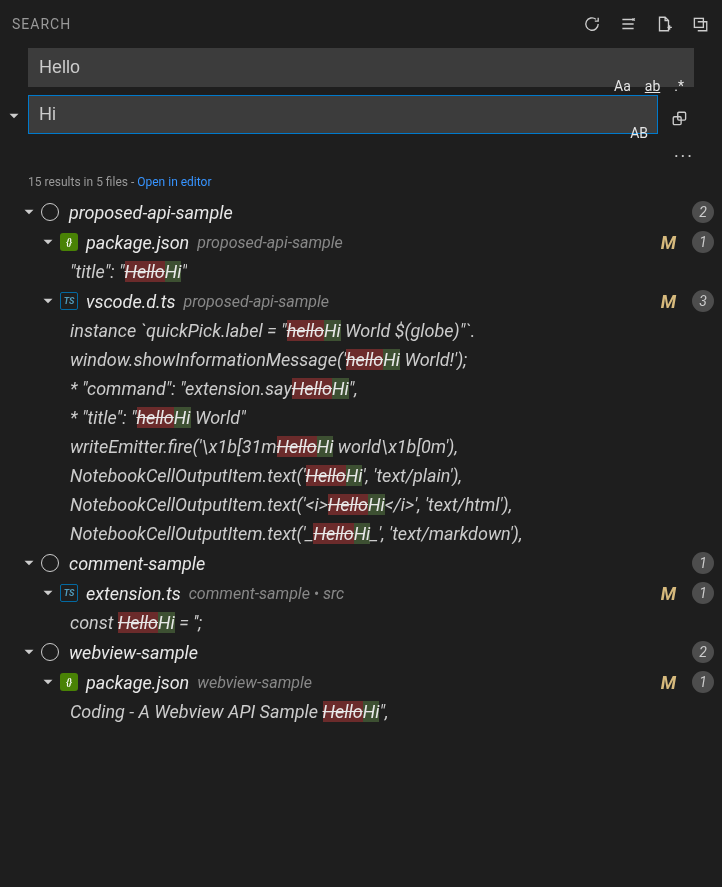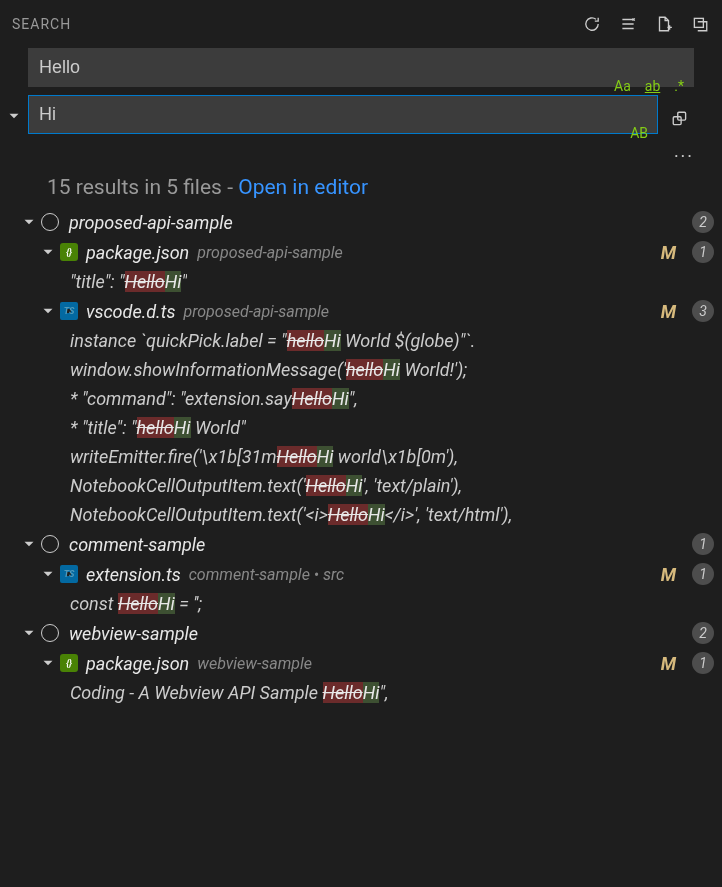--- a/index.html
+++ b/index.html
@@ -79,21 +79,21 @@
       position: absolute;
       right: 6px;
       top: 50%;
       transform: translateY(-50%);
       display: flex;
       gap: 6px;
       align-items: center;
     }
     .input-icon {
       font-size: 14px;
-      color: #84cc16;
+      color: #e5e5e5;
       cursor: pointer;
       padding: 2px 4px;
       margin-top: 36px;
     }
     .input-icon.underline {
       text-decoration: underline;
     }
     .replace-row {
       display: flex;
       gap: 8px;
@@ -117,23 +117,22 @@
       padding: 4px 28px 0 28px;
     }
     .dots {
       color: #cccccc;
       cursor: pointer;
       font-size: 18px;
       letter-spacing: 2px;
     }
     .results-summary {
       padding: 8px 28px;
-      font-size: 21px;
+      font-size: 12px;
       color: #999999;
-      margin-left: 19px;
     }
     .results-summary .link {
       color: #3794ff;
       cursor: pointer;
     }
     .results-tree {
       padding: 0 8px;
       font-style: italic;
     }
     .tree-row {
@@ -169,21 +168,21 @@
       justify-content: center;
       font-size: 9px;
       font-weight: bold;
     }
     .file-icon.json {
       background: #498205;
       color: #ffffff;
       border-radius: 3px;
     }
     .file-icon.ts {
-      border: 7px solid #0369a1;
+      border: 1px solid #0369a1;
       color: #519aba;
       border-radius: 2px;
     }
     .folder-name, .file-name {
       color: #e8e8e8;
     }
     .file-path {
       color: #888888;
       font-size: 16px;
       margin-left: 8px;
@@ -370,20 +369,23 @@
     </div>
     <div class="tree-row match-level">
       <span class="match-text">writeEmitter.fire('\x1b[31m<span class="match-remove">Hello</span><span class="match-add">Hi</span> world\x1b[0m'),</span>
     </div>
     <div class="tree-row match-level">
       <span class="match-text">NotebookCellOutputItem.text('<span class="match-remove">Hello</span><span class="match-add">Hi</span>', 'text/plain'),</span>
     </div>
     <div class="tree-row match-level">
       <span class="match-text">NotebookCellOutputItem.text('&lt;i&gt;<span class="match-remove">Hello</span><span class="match-add">Hi</span>&lt;/i&gt;', 'text/html'),</span>
     </div>
+    <div class="tree-row match-level">
+      <span class="match-text">NotebookCellOutputItem.text('_<span class="match-remove">Hello</span><span class="match-add">Hi</span>_', 'text/markdown'),</span>
+    </div>
     <div class="tree-row folder-level">
       <span class="chevron">
         <svg viewBox="0 0 16 16" fill="currentColor">
           <path d="M6 4l4 4-4 4z" transform="rotate(90 8 8)"></path>
         </svg>
       </span>
       <span class="folder-icon"></span>
       <span class="folder-name">comment-sample</span>
       <div class="row-right">
         <span class="badge">1</span>

